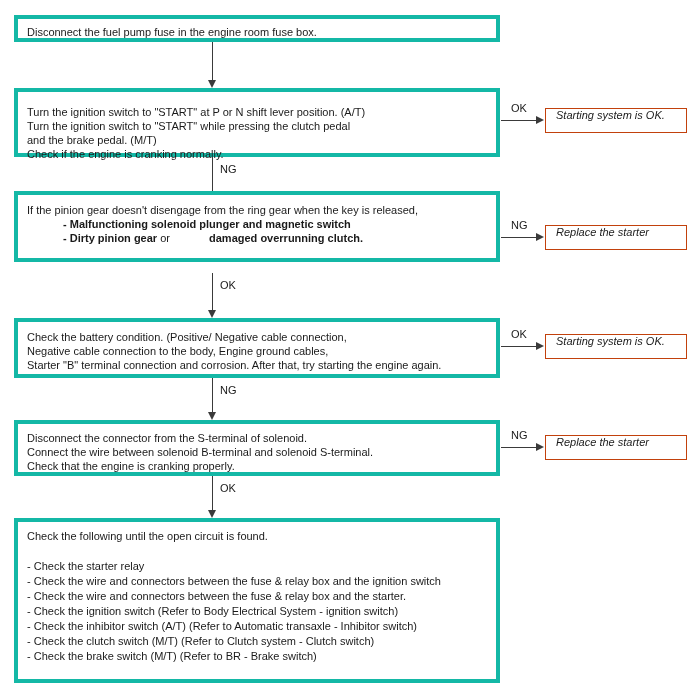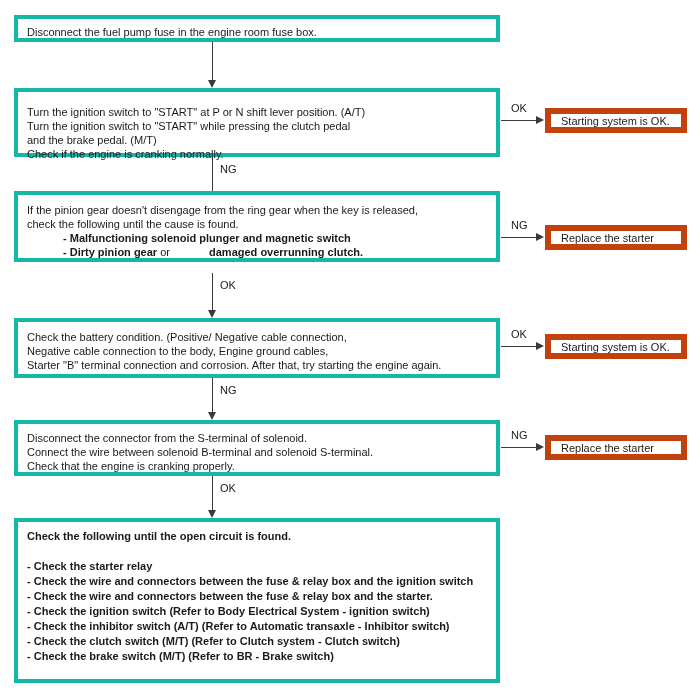--- a/index.html
+++ b/index.html
@@ -16,34 +16,34 @@
   .mbox {
     position: absolute;
     left: 14px;
     width: 486px;
     box-sizing: border-box;
     border: 4px solid #14b8a6;
     background: #ffffff;
     padding: 6px 9px;
   }
   .ln { line-height: 14px; white-space: nowrap; }
-  .ln15 { line-height: 15px; white-space: nowrap; font-weight: bold; }
+  .ln15 { line-height: 15px; white-space: nowrap; }
   .bold { font-weight: bold; margin-left: 36px; }
   .rbox {
     position: absolute;
     left: 545px;
     width: 142px;
     height: 25px;
     box-sizing: border-box;
-    border: 6px solid #c2410c;
+    border: 1px solid #c2410c;
     background: #ffffff;
     display: flex;
-    align-items: center;
     padding-left: 10px;
     white-space: nowrap;
+    font-style: italic;
   }
   .vline {
     position: absolute;
     width: 1px;
     background: #3a3a3a;
   }
   .hline {
     position: absolute;
     height: 1px;
     background: #3a3a3a;
@@ -97,21 +97,20 @@
   <div class="rbox" style="top:108px;">
     <span>Starting system is OK.</span>
   </div>
 
   <div class="vline" style="left:212px; top:157px; height:37px;"></div>
   <div class="head-down" style="left:208px; top:194px;"></div>
   <div class="vlabel" style="top:163px;">NG</div>
 
   <div class="mbox" style="top:191px; height:71px; padding-top:8px;">
     <div class="ln">If the pinion gear doesn't disengage from the ring gear when the key is released,</div>
-    <div class="ln">check the following until the cause is found.</div>
     <div class="ln bold">- Malfunctioning solenoid plunger and magnetic switch</div>
     <div class="ln"><span class="bold">- Dirty pinion gear</span><span> or </span><span class="bold">damaged overrunning clutch.</span></div>
   </div>
 
   <div class="hlabel" style="left:511px; top:219px;">NG</div>
   <div class="hline" style="left:501px; top:237px; width:35px;"></div>
   <div class="head-right" style="left:536px; top:233px;"></div>
   <div class="rbox" style="top:225px;">
     <span>Replace the starter</span>
   </div>

